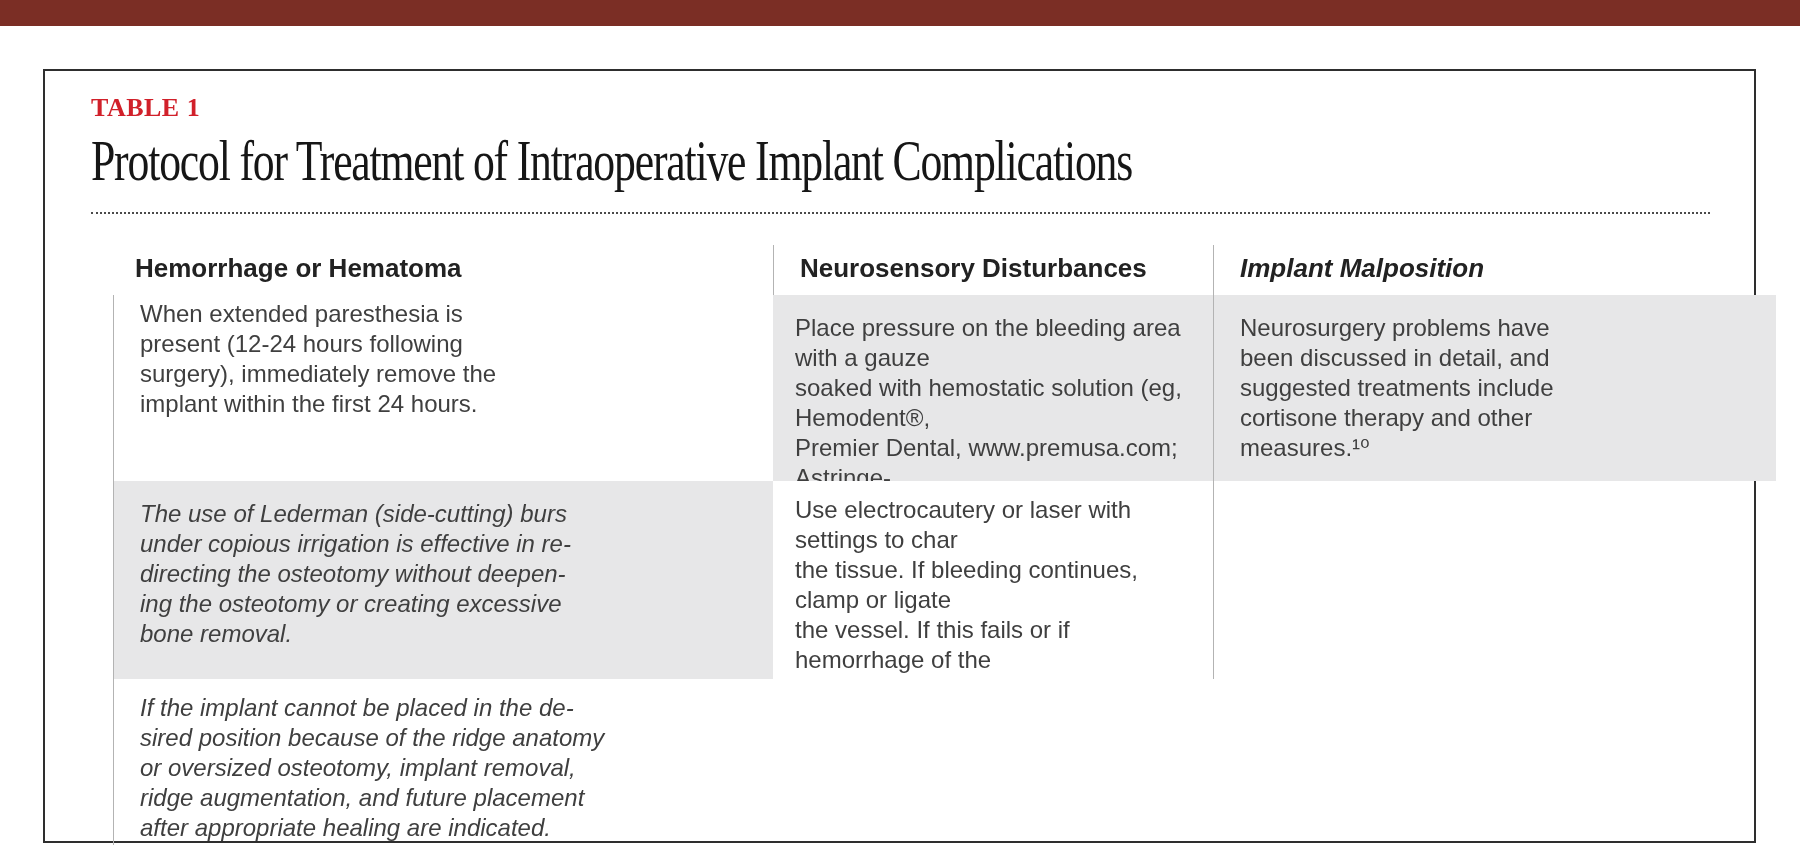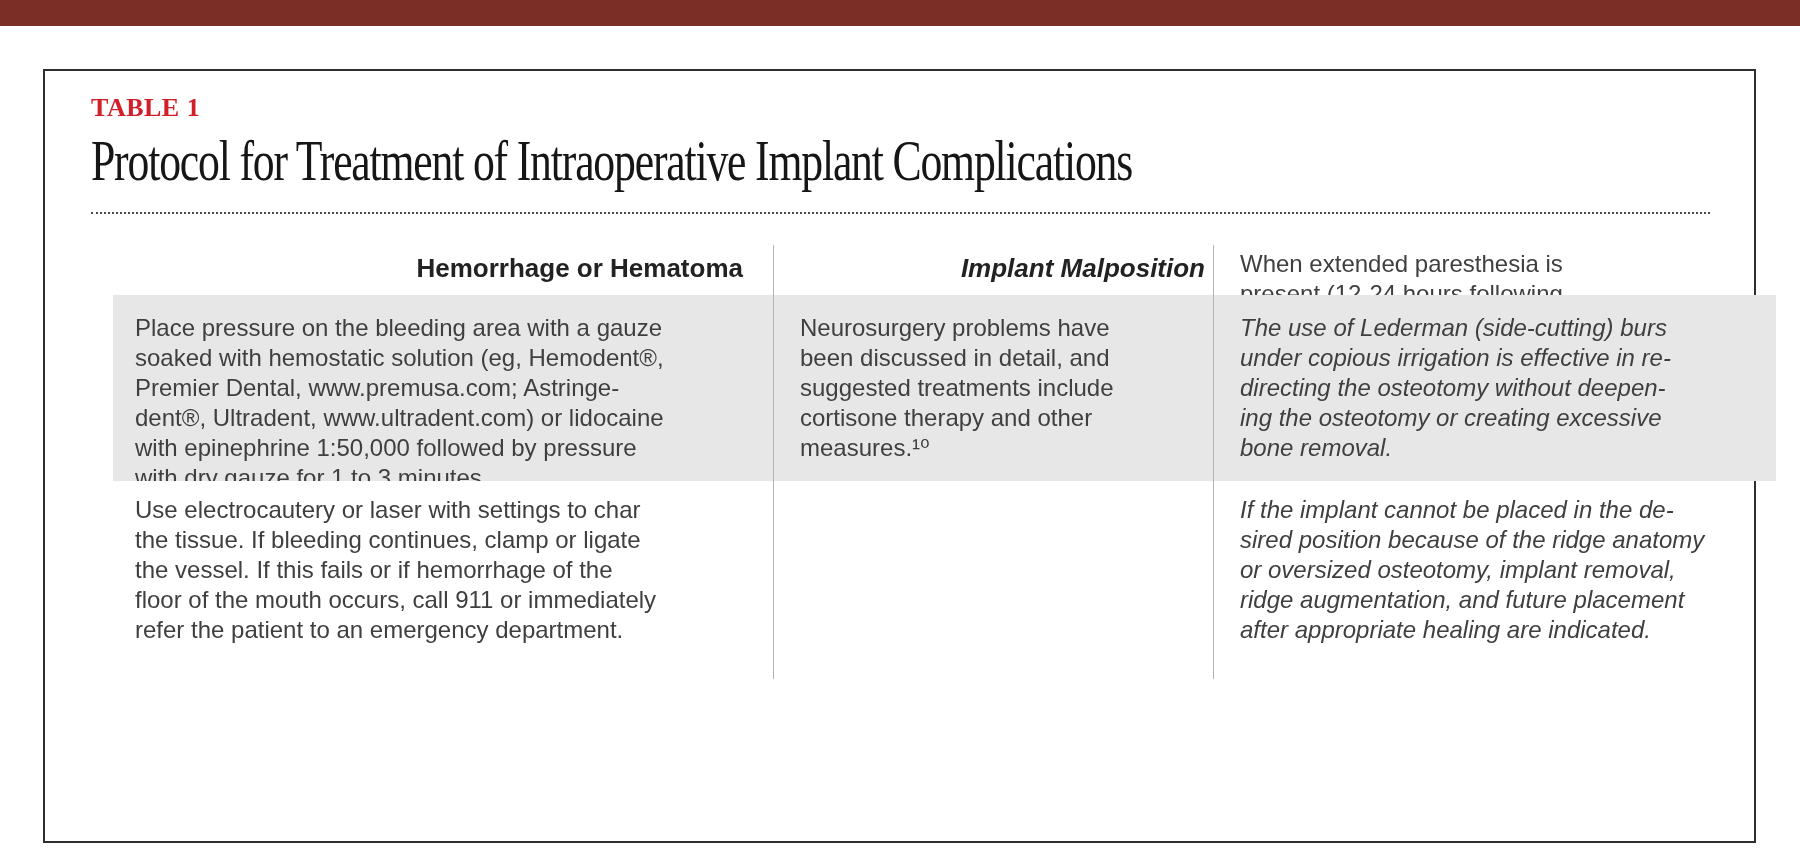--- a/index.html
+++ b/index.html
@@ -68,21 +68,21 @@
   }
   
   .c2, .c3 { border-left: 1px solid var(--divider, #b3b3b3); }
 
   
   .c1 { padding-left: 22px; padding-right: 30px; }
   .c2 { padding-left: 26px; padding-right: 14px; }
   .c3 { padding-left: 26px; padding-right: 8px; font-style: italic; }
 
   
-  .r0 { padding-top: 8px; text-align: right; }
+  .r0 { padding-top: 8px; }
   .r1 { padding-top: 4px; }
   .r2 { padding-top: 18px; }
   .r3 { padding-top: 14px; }
 
   .gray { background: var(--band_gray, #e7e7e8); }
 </style>
 </head>
 <body>
 
 <div class="top-bar"></div>
@@ -92,20 +92,21 @@
 
     <div class="table-label">TABLE 1</div>
 
     <div class="page-title">Protocol for Treatment of Intraoperative Implant Complications</div>
 
     <div class="dotted-rule"></div>
 
     <div class="grid">
 
       <div class="cell hcell c1 r0">Hemorrhage or Hematoma</div>
+      <div class="cell hcell c2 r0">Neurosensory Disturbances</div>
       <div class="cell hcell c3 r0">Implant Malposition</div>
 
       <div class="cell c2 r1">When extended paresthesia is
 present (12-24 hours following
 surgery), immediately remove the
 implant within the first 24 hours.</div>
 
       <div class="cell c1 r2 gray">Place pressure on the bleeding area with a gauze
 soaked with hemostatic solution (eg, Hemodent®,
 Premier Dental, www.premusa.com; Astringe-

